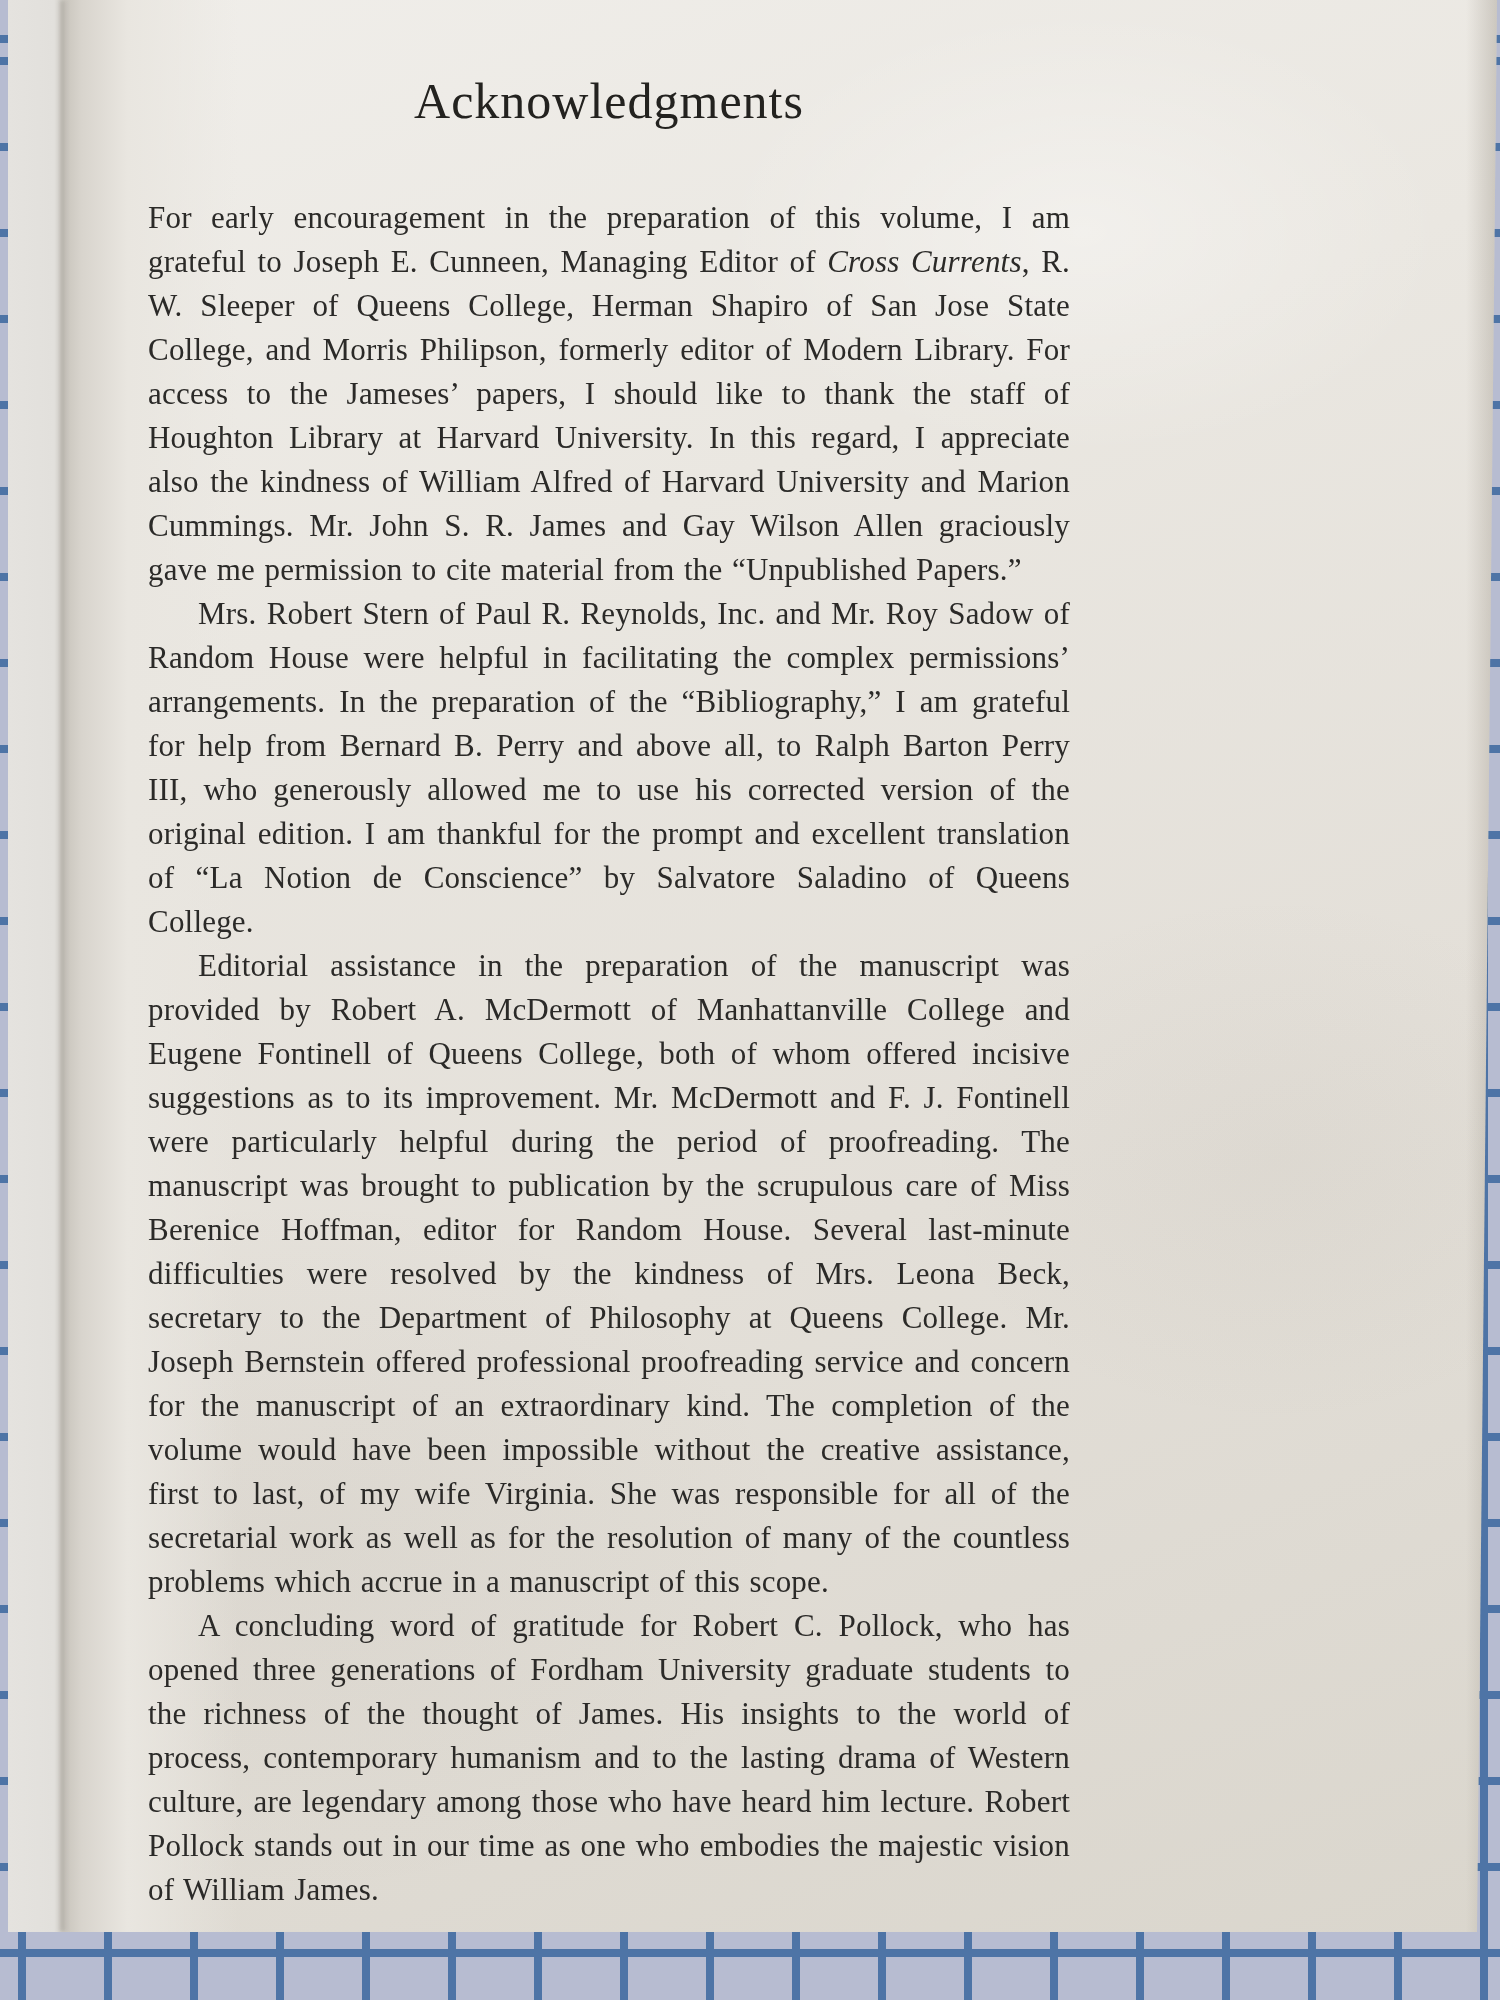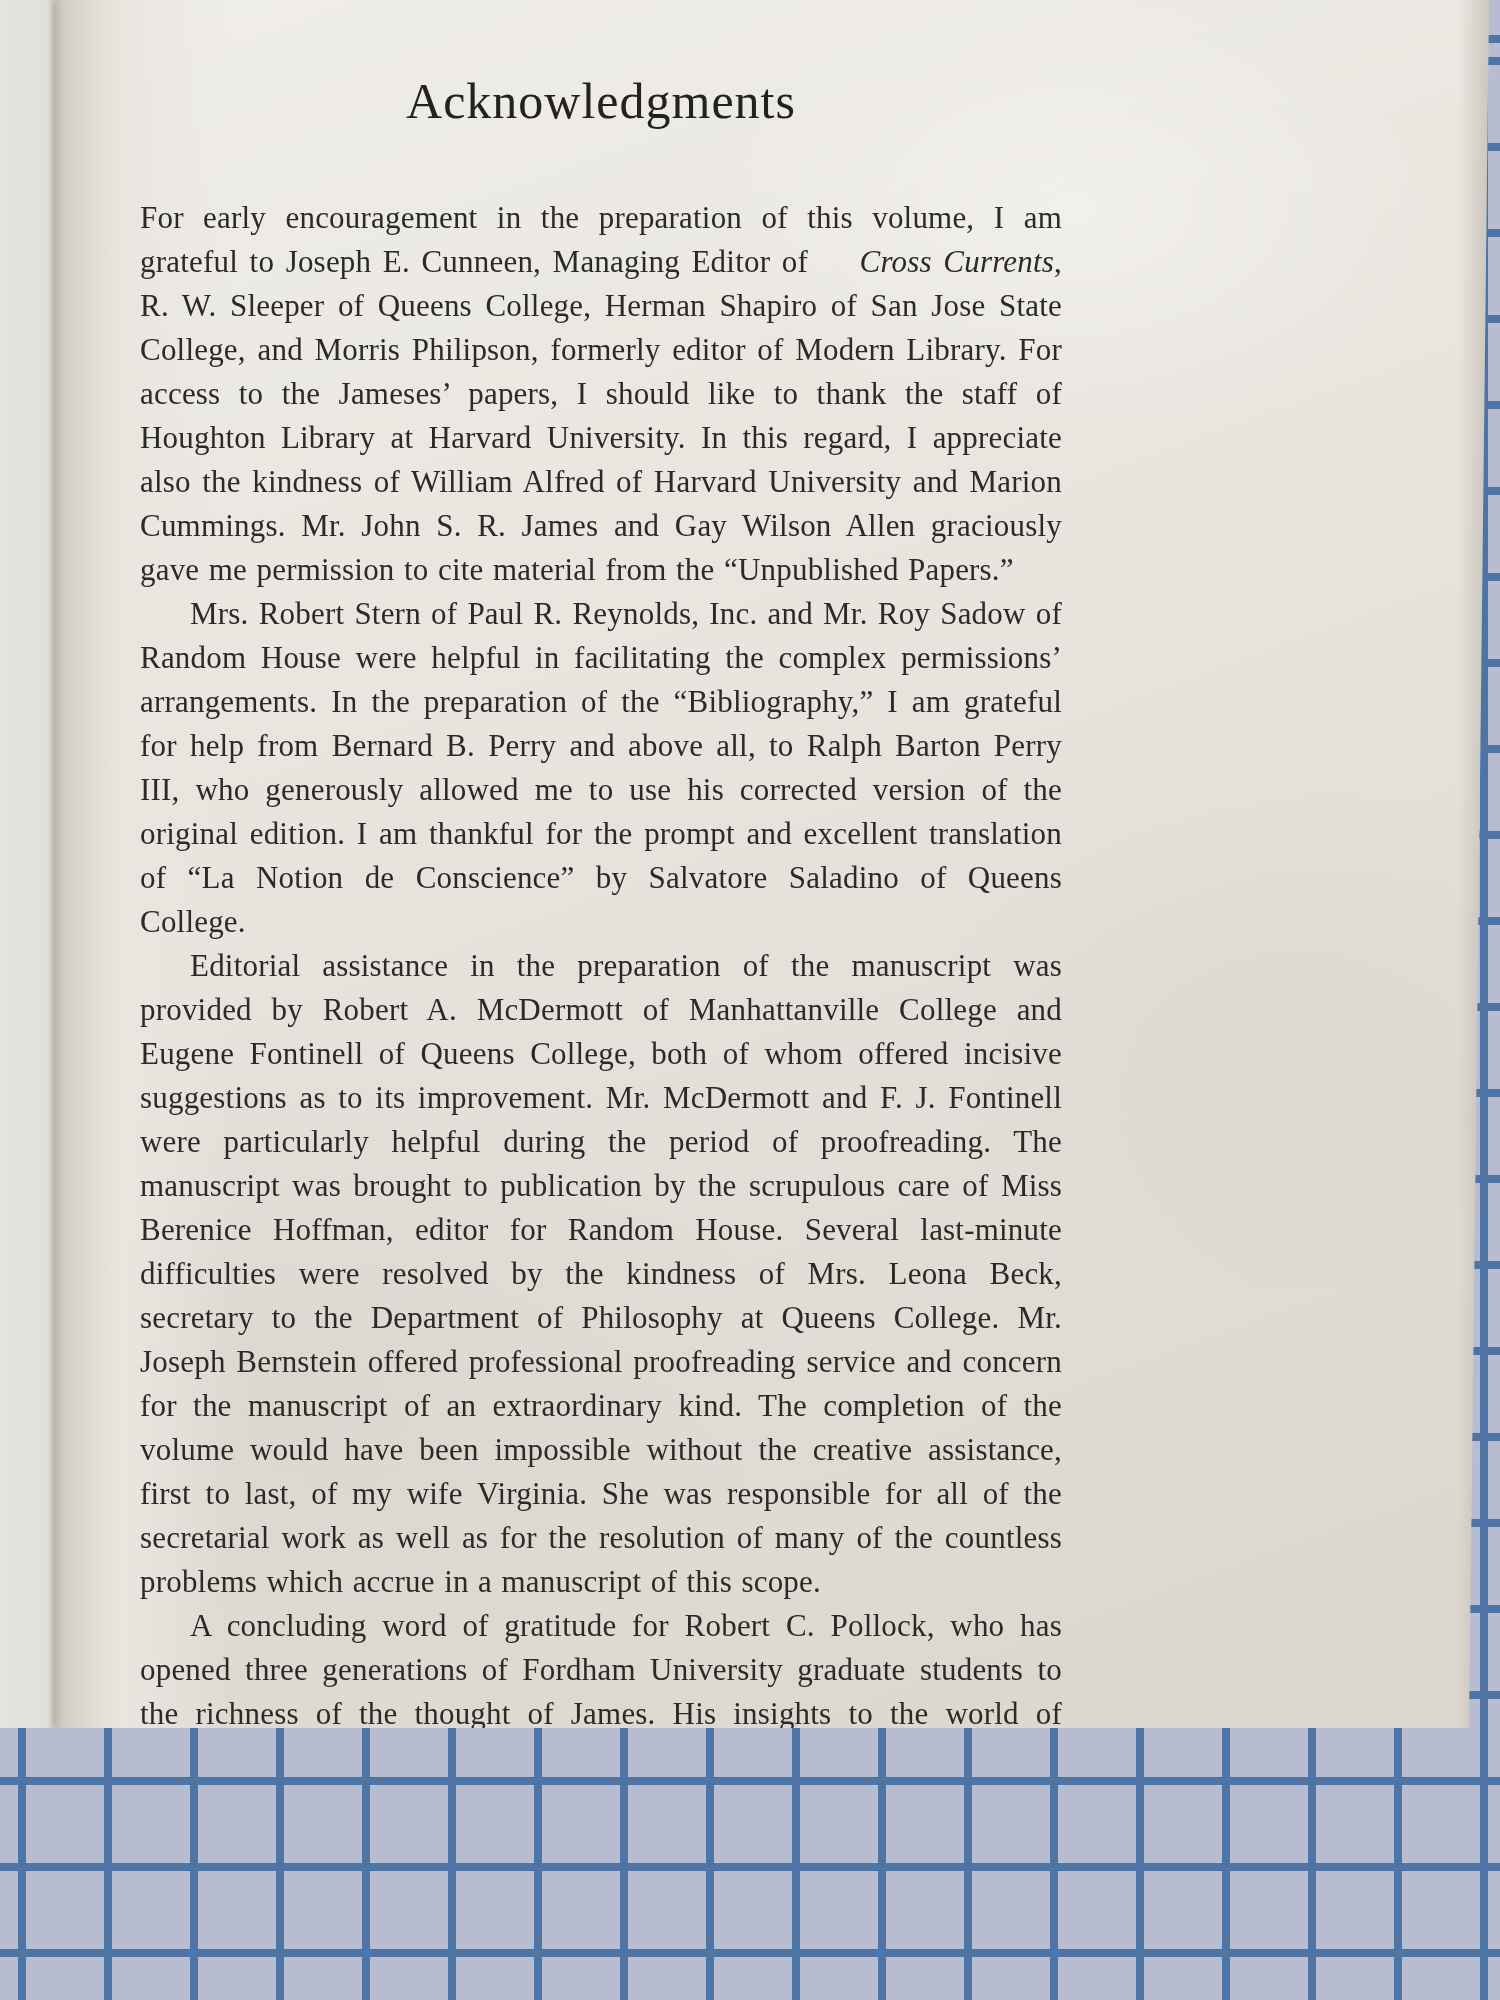--- a/index.html
+++ b/index.html
@@ -14,23 +14,23 @@
     background-image:
       repeating-linear-gradient(to right,  #4e74a6 0 8px, rgba(0,0,0,0) 8px 86px),
       repeating-linear-gradient(to bottom, #4e74a6 0 8px, rgba(0,0,0,0) 8px 86px);
     background-position: 18px 57px;
     font-family: "Liberation Serif", "DejaVu Serif", serif;
   }
 
   
   .page {
     position: absolute;
-    top: 0; left: 0;
+    top: 0; left: 8px;
     width: 1492px;
-    height: 1728px;
+    height: 1932px;
     clip-path: polygon(0 0, 1489px 0, 1469px 100%, 0 100%);
     background: linear-gradient(160deg, #f0eeea 0%, #eae7e1 30%, #e3dfd8 62%, #dad6cd 100%);
   }
 
   
   .page::before {
     content: "";
     position: absolute; inset: 0;
     background:
       radial-gradient(520px 320px at 72% 12%, rgba(255,255,255,0.35), rgba(255,255,255,0) 70%),
@@ -81,21 +81,21 @@
     top: 196px; left: 140px;
     width: 922px;
     font-size: 31px;
     line-height: 44px;
     text-align: justify;
     color: #2b2a28;
     letter-spacing: 0.2px;
     word-spacing: 1.5px;
   }
   .body-text p.indent { text-indent: 50px; }
-  .body-text .italic { font-style: italic; margin-left: 40px; }
+  .body-text .italic { font-style: italic; }
 </style>
 </head>
 <body>
 
 <div class="scene">
   <div class="page">
     <div class="gutter"></div>
     <div class="gutter-crease"></div>
 
     <h1 class="page-title">Acknowledgments</h1>

